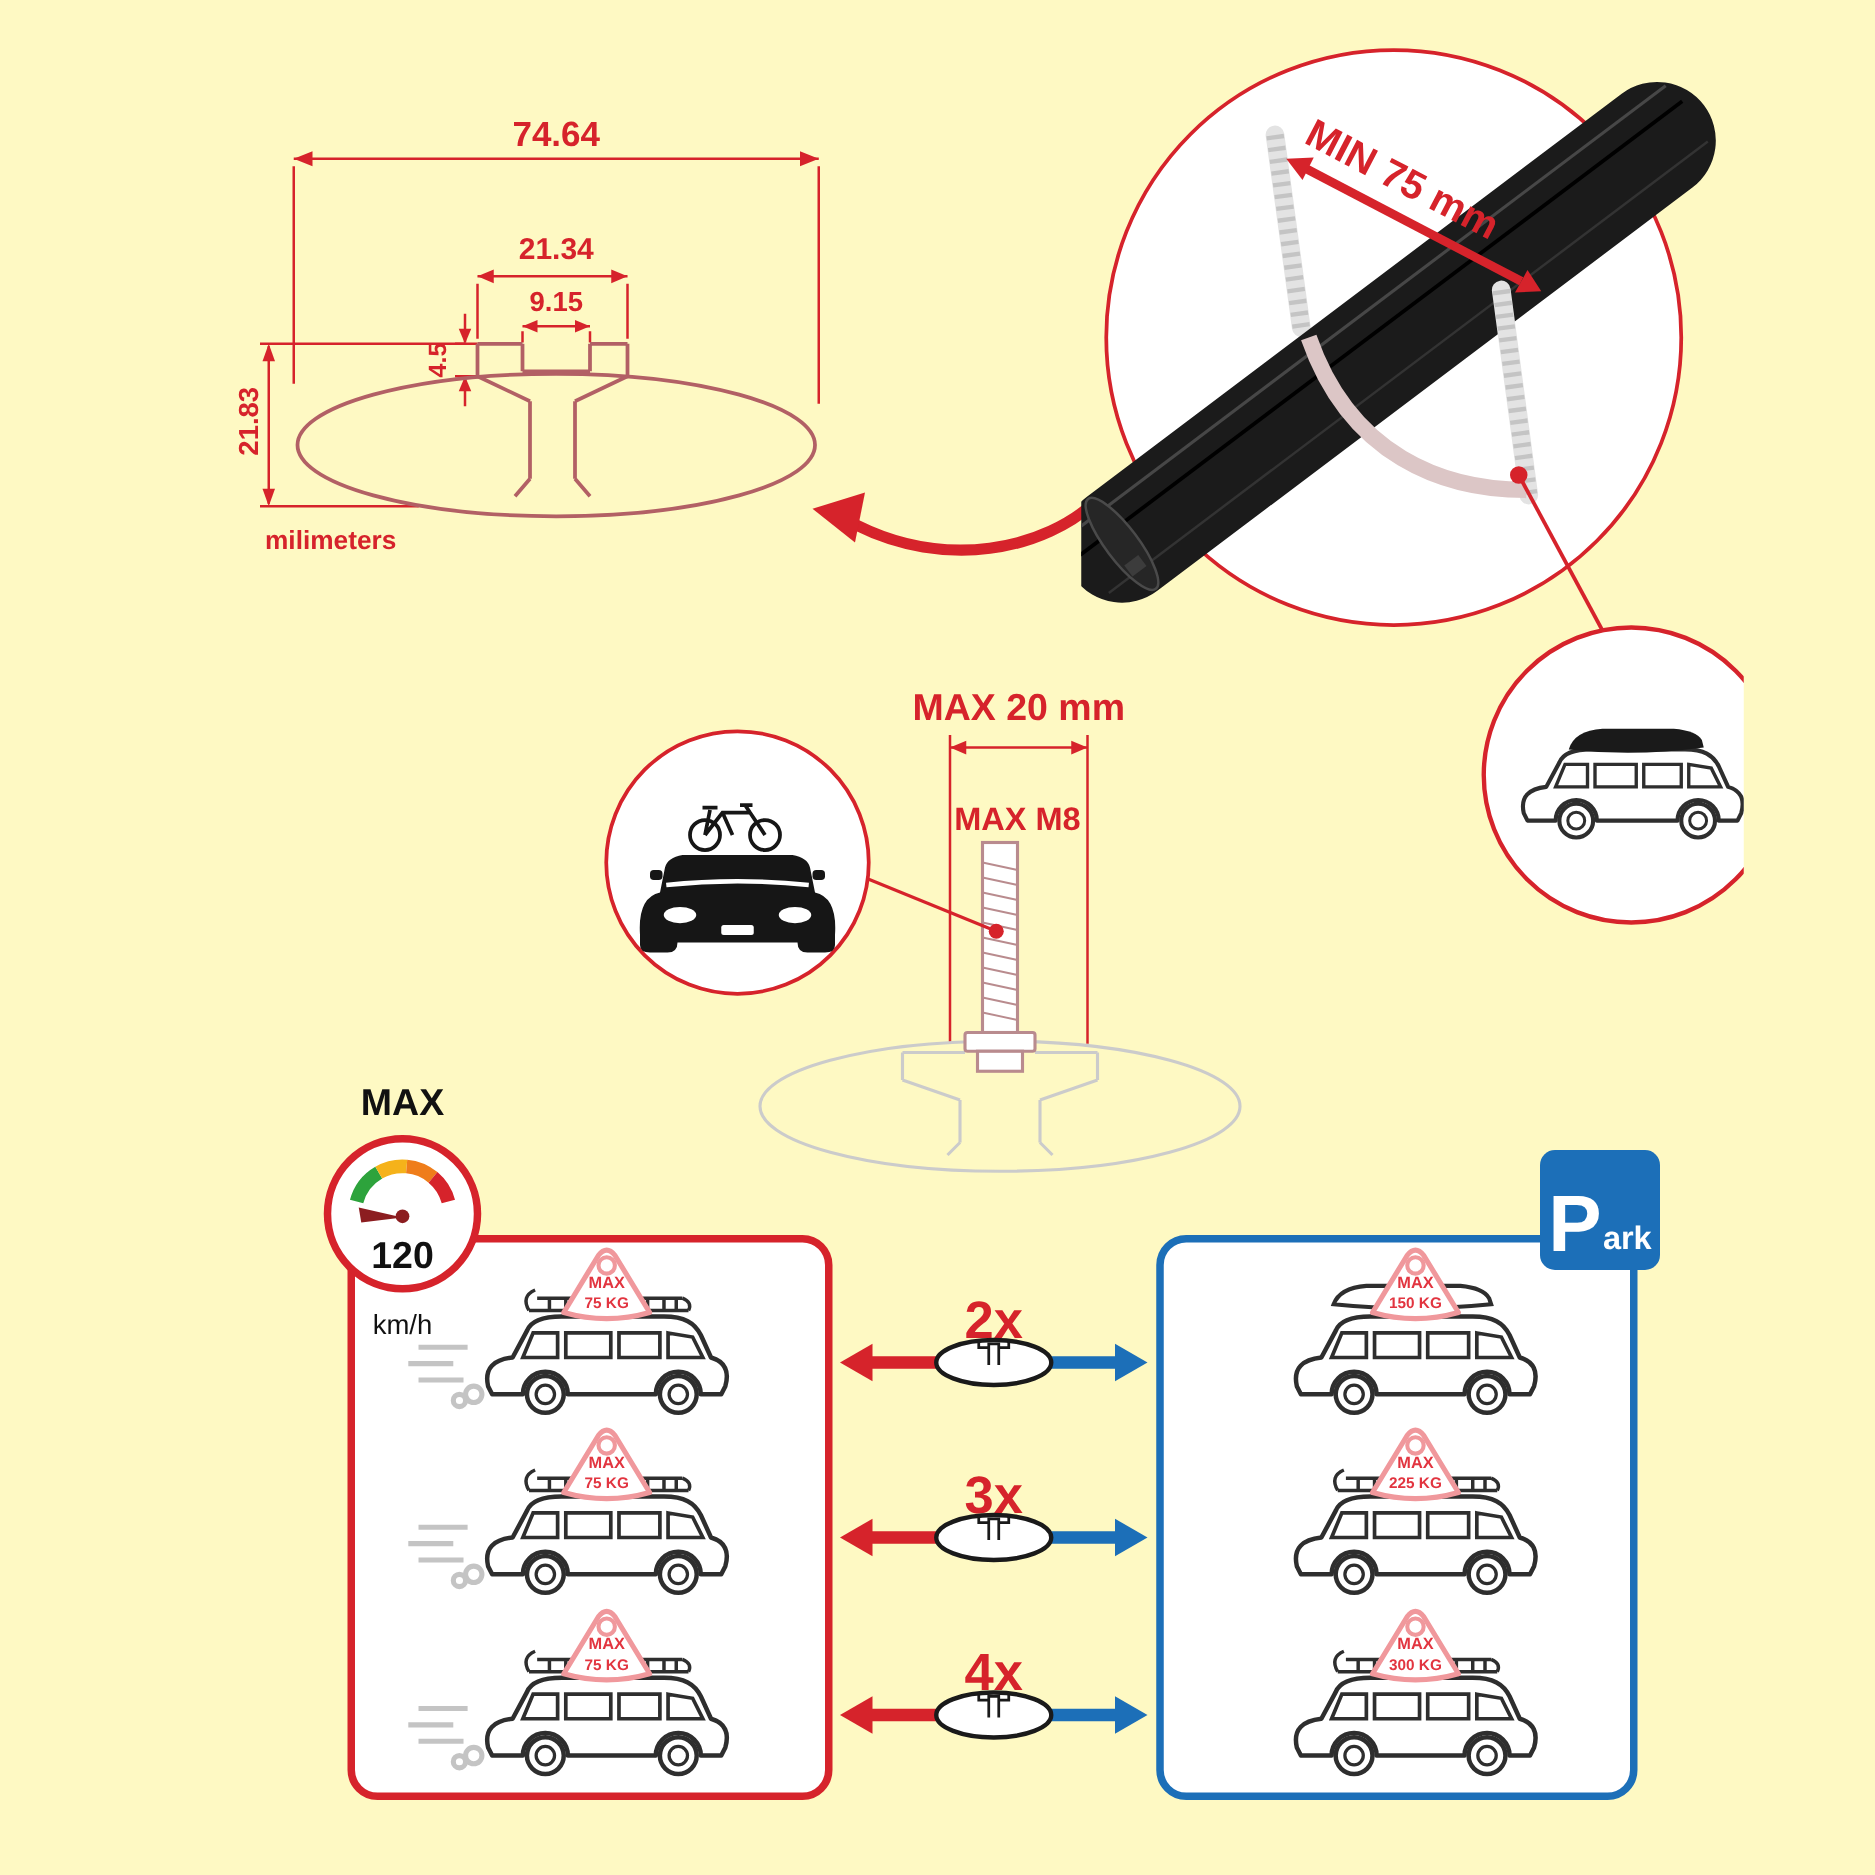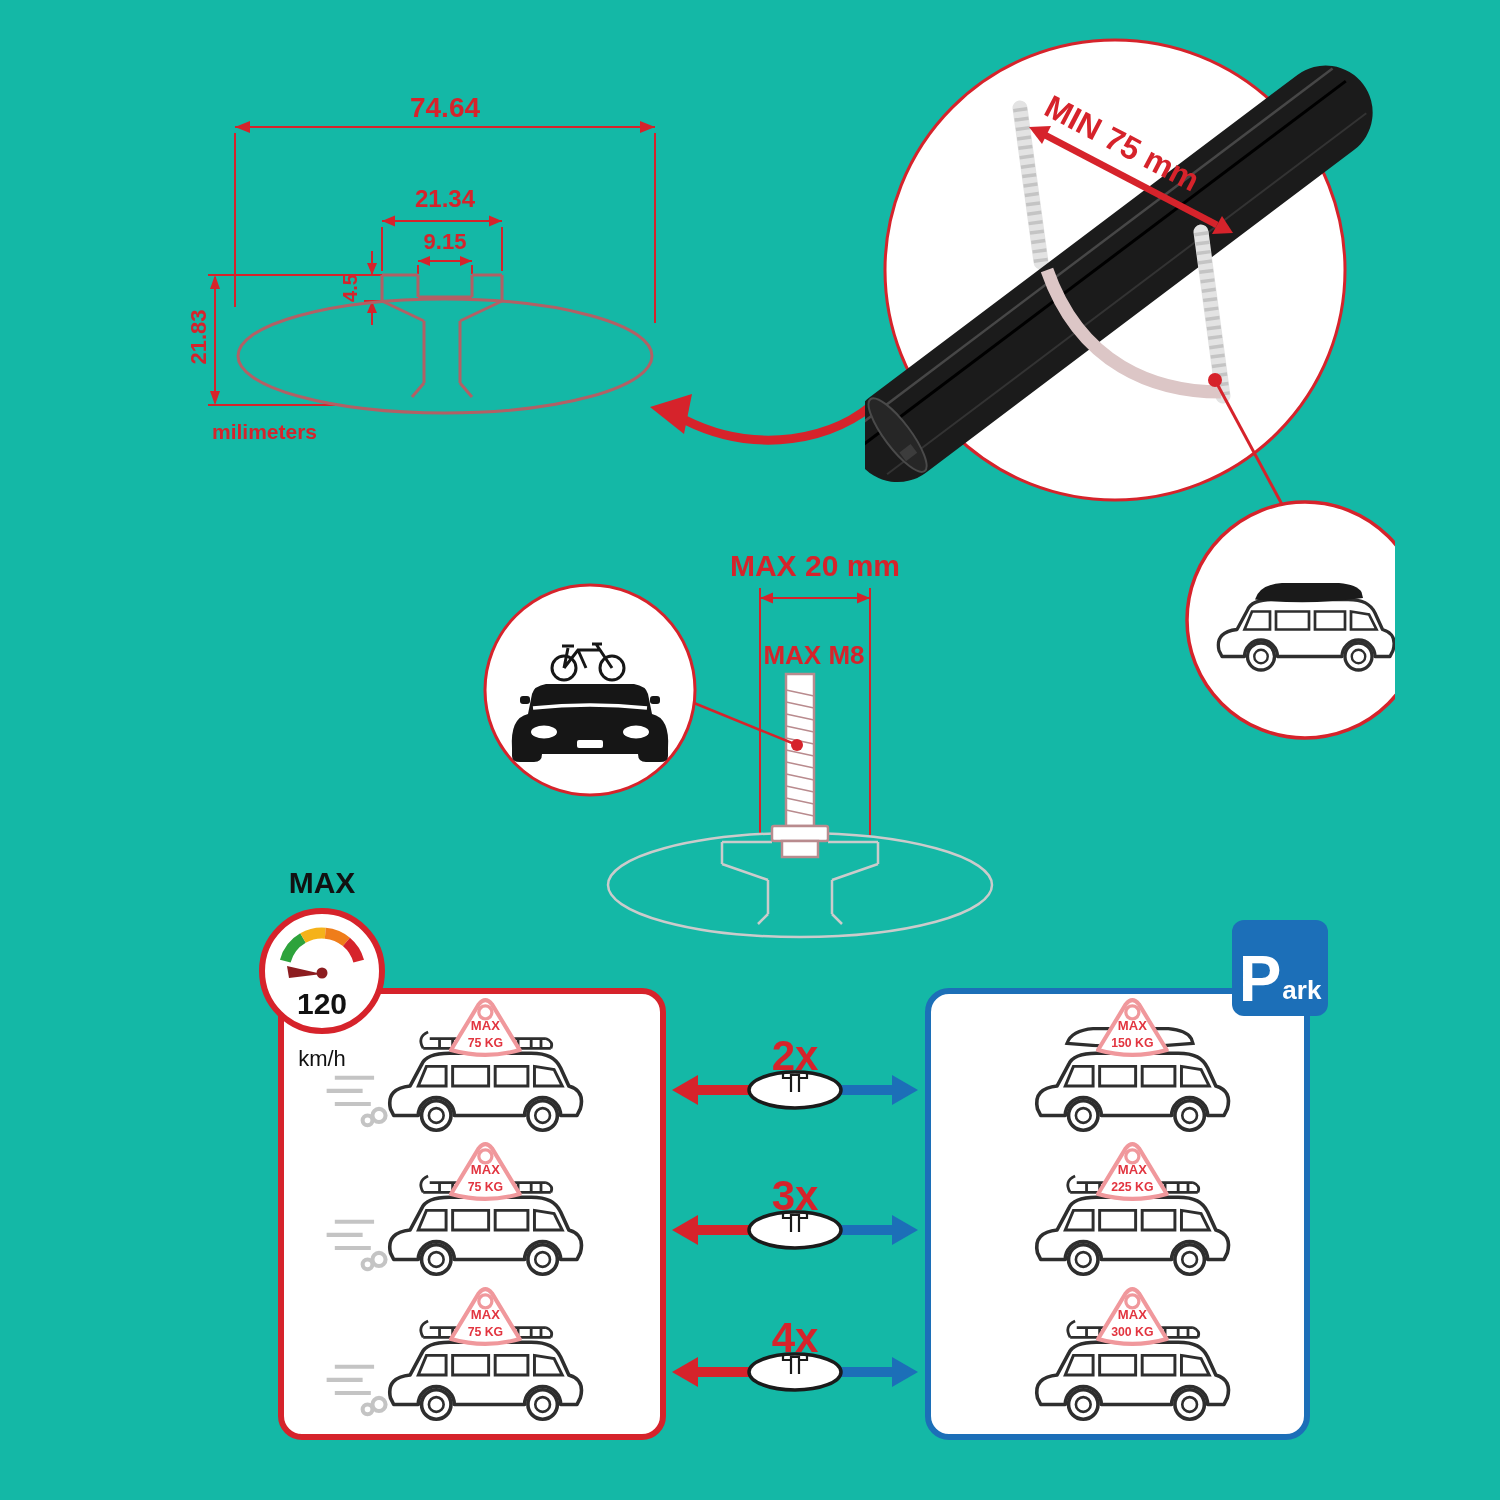--- a/index.html
+++ b/index.html
@@ -1,17 +1,17 @@
 <!DOCTYPE html>
 <html><head>
 <meta charset="utf-8">
 <style>
   * { margin:0; padding:0; box-sizing:border-box; }
   html,body { background:#fff; }
-  .stage { position:relative; width:1500px; height:1500px; background:#14b8a6;
+  .stage { position:relative; width:1500px; height:1500px; background:#fef9c3;
            font-family:"Liberation Sans", sans-serif; overflow:hidden; }
   .abs { position:absolute; }
   svg text { font-family:"Liberation Sans", sans-serif; }
 
   
   .dim { fill:#d6232b; font-weight:700; text-anchor:middle; }
   .f28 { font-size:28px; } .f24 { font-size:24px; } .f22 { font-size:22px; }
   .f20 { font-size:20px; } .f30 { font-size:30px; } .f26 { font-size:26px; }
   .f32 { font-size:32px; }
   .dimline { stroke:#d6232b; stroke-width:2; fill:none; }

